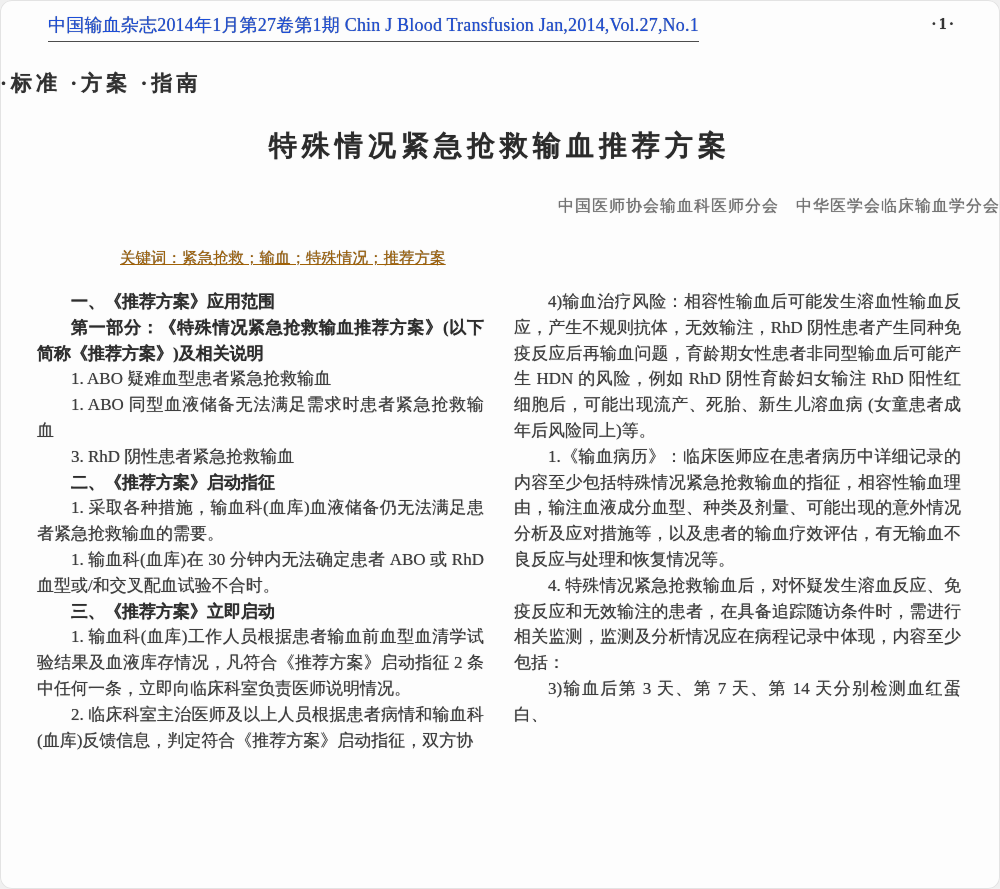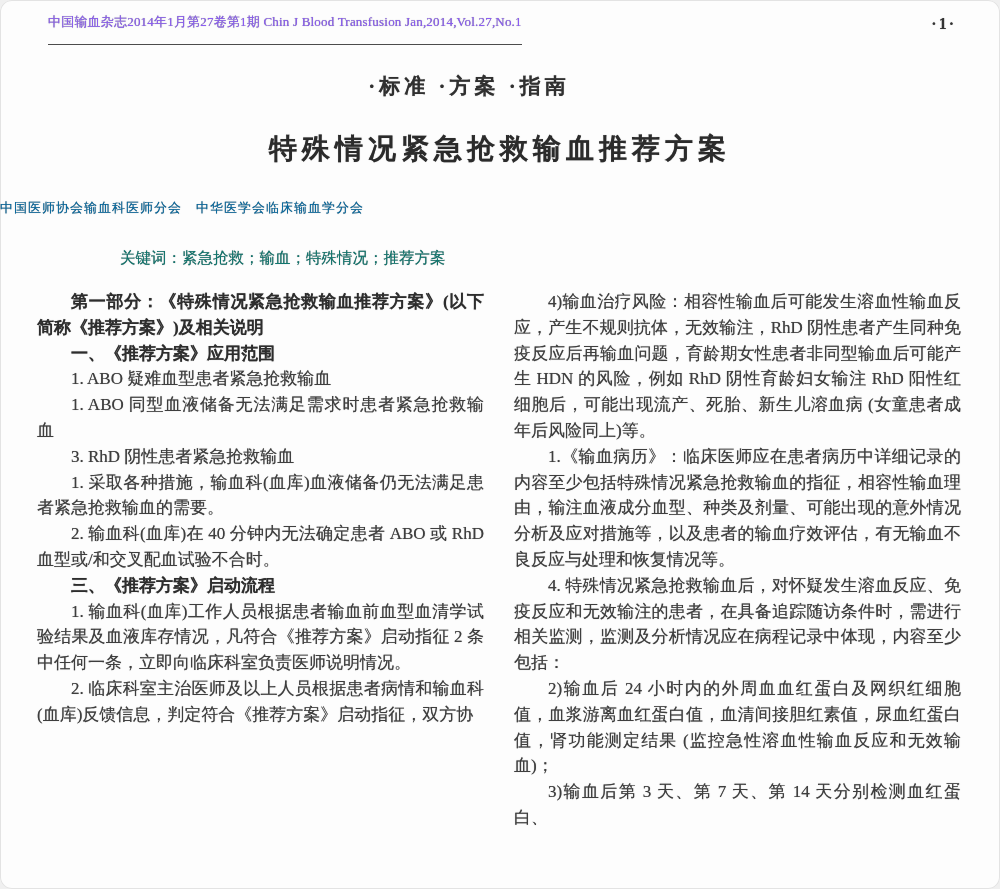--- a/index.html
+++ b/index.html
@@ -19,50 +19,50 @@
     box-shadow:0 0 0 1px #e3e3e3 inset;
   }
   .scan-text { text-shadow:0 0 0.7px rgba(70,70,70,0.75); }
 
   
   .hdr {
     display:flex; justify-content:space-between; align-items:flex-start;
     padding:13px 44px 0 48px;
   }
   .journal-info {
-    font-size:13px; color:#8b5cf6;
+    font-size:18px; color:#1d4ed8;
     border-bottom:1.5px solid #4c4c4c;
-    padding-bottom:13px; letter-spacing:0.2px;
+    padding-bottom:4px; letter-spacing:0.2px;
     white-space:nowrap;
   }
   .page-num {
     font-size:16px; font-weight:700; color:#333;
     letter-spacing:2px; margin-top:2px;
   }
 
   
   .section-label {
-    text-align:center; padding-right:62px; margin-top:27px;
+    text-align:left; padding-right:62px; margin-top:27px;
     font-size:21px; font-weight:700; color:#303030; letter-spacing:4px;
   }
 
   
   .doc-title {
     text-align:center; margin-top:30px;
     font-size:28px; font-weight:700; color:#2b2b2b; letter-spacing:5px;
   }
   .authors {
-    text-align:left; margin-top:31px;
-    font-size:13px; color:#0369a1; letter-spacing:1px;
+    text-align:right; margin-top:31px;
+    font-size:16px; color:#737373; letter-spacing:1px;
   }
 
   
   .meta {
     margin:27px 4px 0 120px;
-    font-size:15.5px; line-height:28px; color:#0f766e;
+    font-size:15.5px; line-height:28px; color:#a16207;text-decoration:underline;
   }
   .meta .seg { margin-right:32px; }
 
   
   .body-cols {
     display:flex; gap:30px;
     padding:17px 30px 0 37px;
   }
   .col {
     width:447px;
@@ -88,33 +88,33 @@
   <h1 class="doc-title" style="margin:30px 0 0 0;">特殊情况紧急抢救输血推荐方案</h1>
 
   <div class="authors">中国医师协会输血科医师分会　中华医学会临床输血学分会</div>
 
   <div class="meta">
     <div>关键词：紧急抢救；输血；特殊情况；推荐方案</div>
   </div>
 
   <div class="body-cols">
     <div class="col" id="left-col">
+        <p class="bold">一、《推荐方案》应用范围</p>
         <p class="bold">第一部分：《特殊情况紧急抢救输血推荐方案》(以下简称《推荐方案》)及相关说明</p>
-        <p class="bold">一、《推荐方案》应用范围</p>
         <p>1. ABO 疑难血型患者紧急抢救输血</p>
         <p>1. ABO 同型血液储备无法满足需求时患者紧急抢救输血</p>
         <p>3. RhD 阴性患者紧急抢救输血</p>
+        <p class="bold">二、《推荐方案》启动指征</p>
         <p>1. 采取各种措施，输血科(血库)血液储备仍无法满足患者紧急抢救输血的需要。</p>
-        <p>2. 输血科(血库)在 40 分钟内无法确定患者 ABO 或 RhD 血型或/和交叉配血试验不合时。</p>
-        <p class="bold">三、《推荐方案》启动流程</p>
+        <p>1. 输血科(血库)在 30 分钟内无法确定患者 ABO 或 RhD 血型或/和交叉配血试验不合时。</p>
+        <p class="bold">三、《推荐方案》立即启动</p>
         <p>1. 输血科(血库)工作人员根据患者输血前血型血清学试验结果及血液库存情况，凡符合《推荐方案》启动指征 2 条中任何一条，立即向临床科室负责医师说明情况。</p>
         <p>2. 临床科室主治医师及以上人员根据患者病情和输血科(血库)反馈信息，判定符合《推荐方案》启动指征，双方协</p>
       </div>
     <div class="col" id="right-col">
         <p>4)输血治疗风险：相容性输血后可能发生溶血性输血反应，产生不规则抗体，无效输注，RhD 阴性患者产生同种免疫反应后再输血问题，育龄期女性患者非同型输血后可能产生 HDN 的风险，例如 RhD 阴性育龄妇女输注 RhD 阳性红细胞后，可能出现流产、死胎、新生儿溶血病 (女童患者成年后风险同上)等。</p>
         <p>1.《输血病历》：临床医师应在患者病历中详细记录的内容至少包括特殊情况紧急抢救输血的指征，相容性输血理由，输注血液成分血型、种类及剂量、可能出现的意外情况分析及应对措施等，以及患者的输血疗效评估，有无输血不良反应与处理和恢复情况等。</p>
         <p>4. 特殊情况紧急抢救输血后，对怀疑发生溶血反应、免疫反应和无效输注的患者，在具备追踪随访条件时，需进行相关监测，监测及分析情况应在病程记录中体现，内容至少包括：</p>
-        <p>2)输血后 24 小时内的外周血血红蛋白及网织红细胞值，血浆游离血红蛋白值，血清间接胆红素值，尿血红蛋白值，肾功能测定结果 (监控急性溶血性输血反应和无效输血)；</p>
         <p>3)输血后第 3 天、第 7 天、第 14 天分别检测血红蛋白、</p>
       </div>
   </div>
 
 </div>
 
 </body></html>

